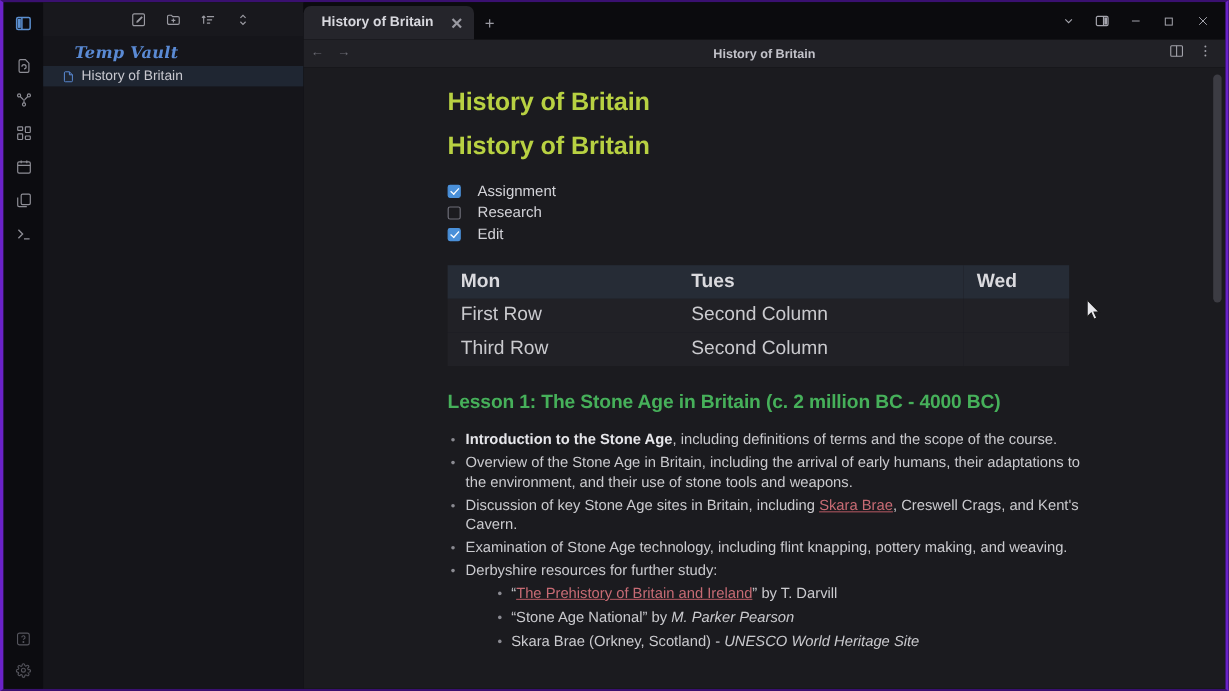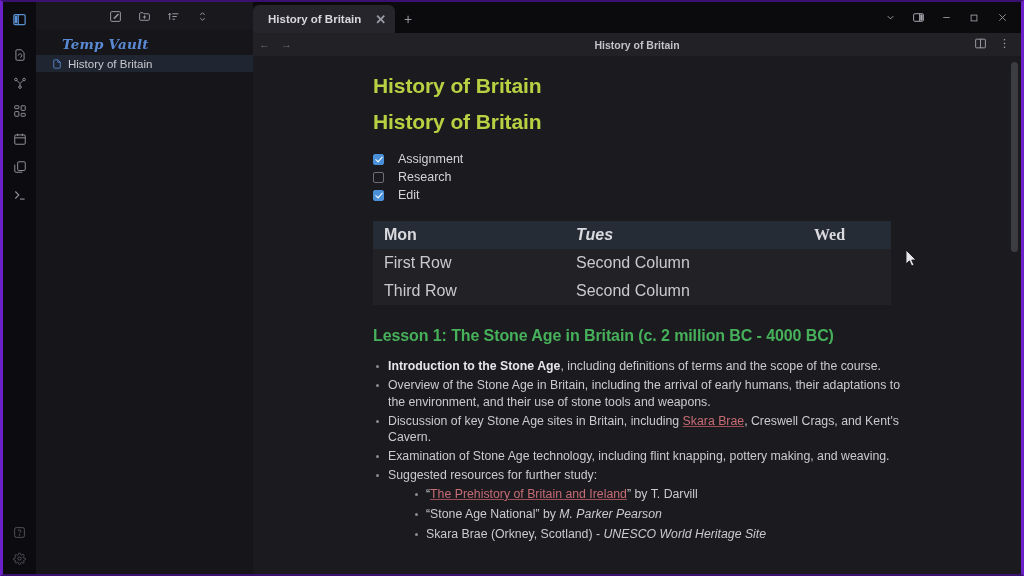--- a/index.html
+++ b/index.html
@@ -245,22 +245,22 @@
     height: 21px;
   }
   table.notetable td {
     color: #cacace;
     padding: 5px 0 5px 11px;
     height: 22px;
   }
   table.notetable tr.r-odd td { background: #212126; }
   table.notetable tr.r-even td { background: #1b1b1f; }
   .col1 { width: 192px; }
-  .col2 { width: 238px; font-style: italic; }
-  .col3 { width: 88px; font-family: Liberation Serif, serif; }
+  .col2 { width: 238px; }
+  .col3 { width: 88px; }
 
   h2.lesson {
     font-size: 16px;
     color: #46b05a;
     font-weight: bold;
     margin-bottom: 13px;
     letter-spacing: -0.1px;
   }
   ul.bullets {
     list-style: none;
@@ -558,21 +558,21 @@
           </tbody>
         </table>
 
         <h2 class="lesson">Lesson 1: The Stone Age in Britain (c. 2 million BC - 4000 BC)</h2>
 
         <ul class="bullets" id="bulletList">
             <li><span><b class="strong">Introduction to the Stone Age</b><span>, including definitions of terms and the scope of the course.</span></span></li>
             <li><span><span>Overview of the Stone Age in Britain, including the arrival of early humans, their adaptations to the environment, and their use of stone tools and weapons.</span></span></li>
             <li><span><span>Discussion of key Stone Age sites in Britain, including </span><a class="ilink">Skara Brae</a><span>, Creswell Crags, and Kent's Cavern.</span></span></li>
             <li><span><span>Examination of Stone Age technology, including flint knapping, pottery making, and weaving.</span></span></li>
-            <li><span><span>Suggested resources for further study:</span></span><ul class="sub">
+            <li><span><span>Derbyshire resources for further study:</span></span><ul class="sub">
                 <li><span>“</span><a class="ilink">The Prehistory of Britain and Ireland</a><span>” by T. Darvill</span></li>
                 <li><span>“Stone Age National” by </span><i class="em">M. Parker Pearson</i></li>
                 <li><span>Skara Brae (Orkney, Scotland) - </span><i class="em">UNESCO World Heritage Site</i></li>
               </ul></li>
           </ul>
       </div>
 
       <div class="vscroll"></div>
     </div>
   </div>

